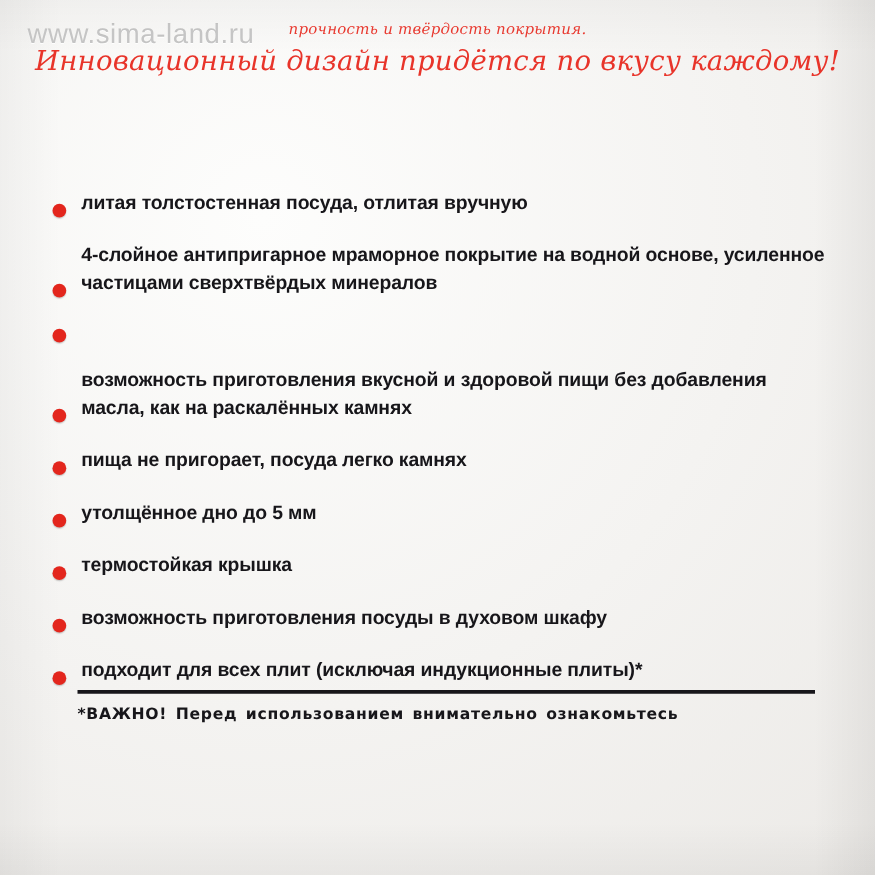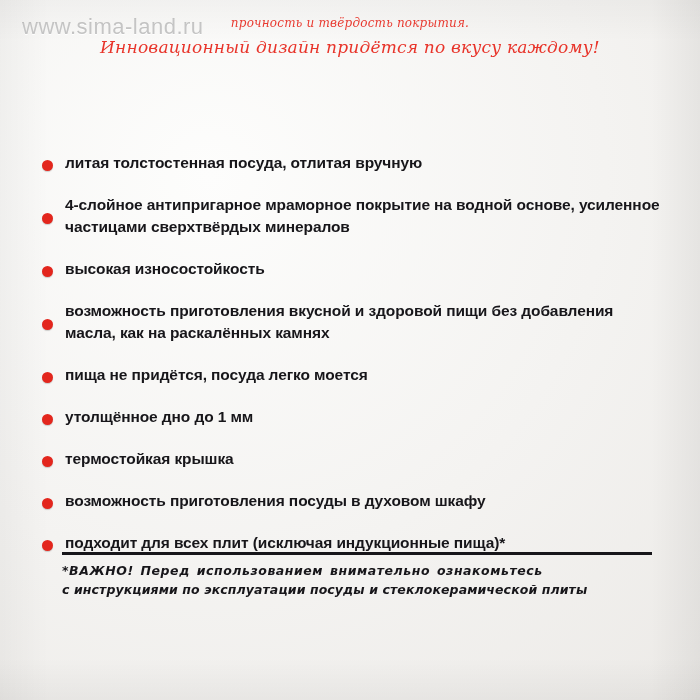--- a/index.html
+++ b/index.html
@@ -63,36 +63,36 @@
     font-style: italic;
   }
   .headline .line1 {
     font-size: 12px;
     letter-spacing: 0.2px;
     margin-top: 16px;
     opacity: 0.97;
     white-space: nowrap;
   }
   .headline .line2 {
-    font-size: 17px;
+    font-size: 22px;
     margin-top: 7px;
     letter-spacing: 0.2px;
     white-space: nowrap;
   }
 
   
   .bullets {
     position: absolute;
     left: 42px;
     top: 152px;
     width: 620px;
   }
   .bullet-row {
     display: flex;
-    align-items: center;
+    align-items: flex-end;
     margin-bottom: 20px;
   }
   .bullet-dot {
     width: 11px;
     height: 11px;
     border-radius: 50%;
     background: #e3261d;
     flex: 0 0 auto;
     margin-top: 5px;
     margin-right: 12px;
@@ -118,21 +118,20 @@
     height: 3px;
     background: #17161a;
     margin-bottom: 7px;
   }
   .footnote .fn-line {
     font-family: "DejaVu Sans", sans-serif;
     font-weight: bold;
     font-size: 12.5px;
     color: #17161a;
     line-height: 1.48;
-    font-style: italic;
   }
   .footnote .fn-line.first {
     letter-spacing: 0.55px;
     word-spacing: 2px;
   }
   .footnote .fn-line.second {
     letter-spacing: 0.1px;
   }
 </style>
 </head>
@@ -156,54 +155,52 @@
       <span class="bullet-text">литая толстостенная посуда, отлитая вручную</span>
     </div>
 
     <div class="bullet-row">
       <span class="bullet-dot"></span>
       <span class="bullet-text">4-слойное антипригарное мраморное покрытие на водной основе, усиленное частицами сверхтвёрдых минералов</span>
     </div>
 
     <div class="bullet-row">
       <span class="bullet-dot"></span>
-      <span class="bullet-text">высокая износостойкость</span>
     </div>
 
     <div class="bullet-row">
       <span class="bullet-dot"></span>
       <span class="bullet-text">возможность приготовления вкусной и здоровой пищи без добавления масла, как на раскалённых камнях</span>
     </div>
 
     <div class="bullet-row">
       <span class="bullet-dot"></span>
-      <span class="bullet-text">пища не придётся, посуда легко моется</span>
-    </div>
-
-    <div class="bullet-row">
-      <span class="bullet-dot"></span>
-      <span class="bullet-text">утолщённое дно до 1 мм</span>
+      <span class="bullet-text">пища не пригорает, посуда легко камнях</span>
+    </div>
+
+    <div class="bullet-row">
+      <span class="bullet-dot"></span>
+      <span class="bullet-text">утолщённое дно до 5 мм</span>
     </div>
 
     <div class="bullet-row">
       <span class="bullet-dot"></span>
       <span class="bullet-text">термостойкая крышка</span>
     </div>
 
     <div class="bullet-row">
       <span class="bullet-dot"></span>
       <span class="bullet-text">возможность приготовления посуды в духовом шкафу</span>
     </div>
 
     <div class="bullet-row">
       <span class="bullet-dot"></span>
-      <span class="bullet-text">подходит для всех плит (исключая индукционные пища)*</span>
+      <span class="bullet-text">подходит для всех плит (исключая индукционные плиты)*</span>
     </div>
 
   </div>
 
   <div class="footnote">
     <div class="rule"></div>
     <div class="fn-line first">*ВАЖНО! Перед использованием внимательно ознакомьтесь</div>
-    <div class="fn-line second">с инструкциями по эксплуатации посуды и стеклокерамической плиты</div>
   </div>
 
 </div>
 
 </body></html>

